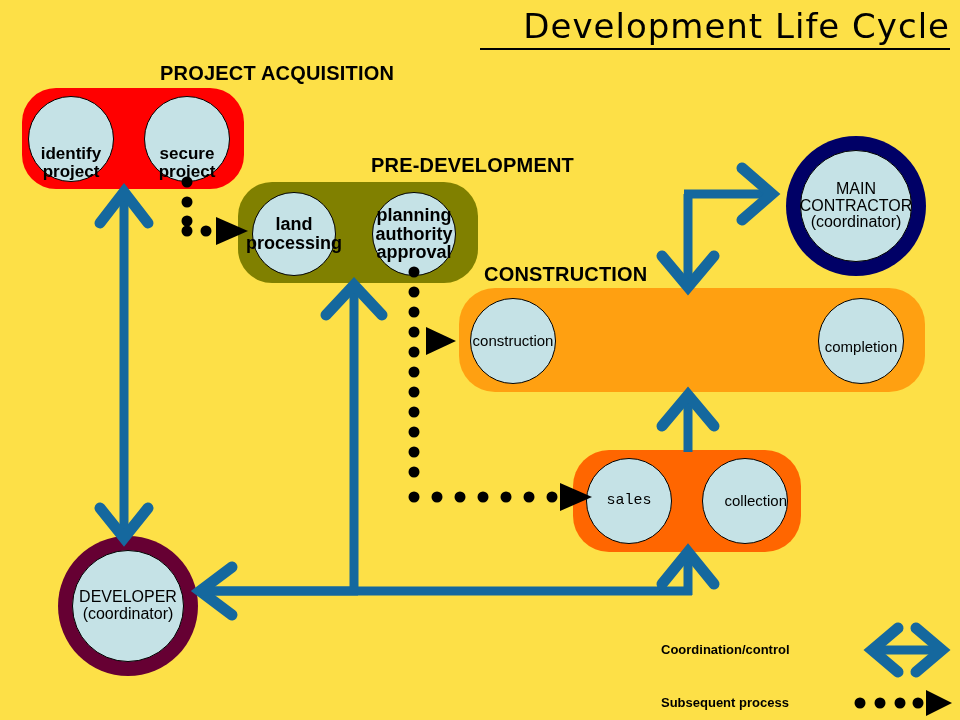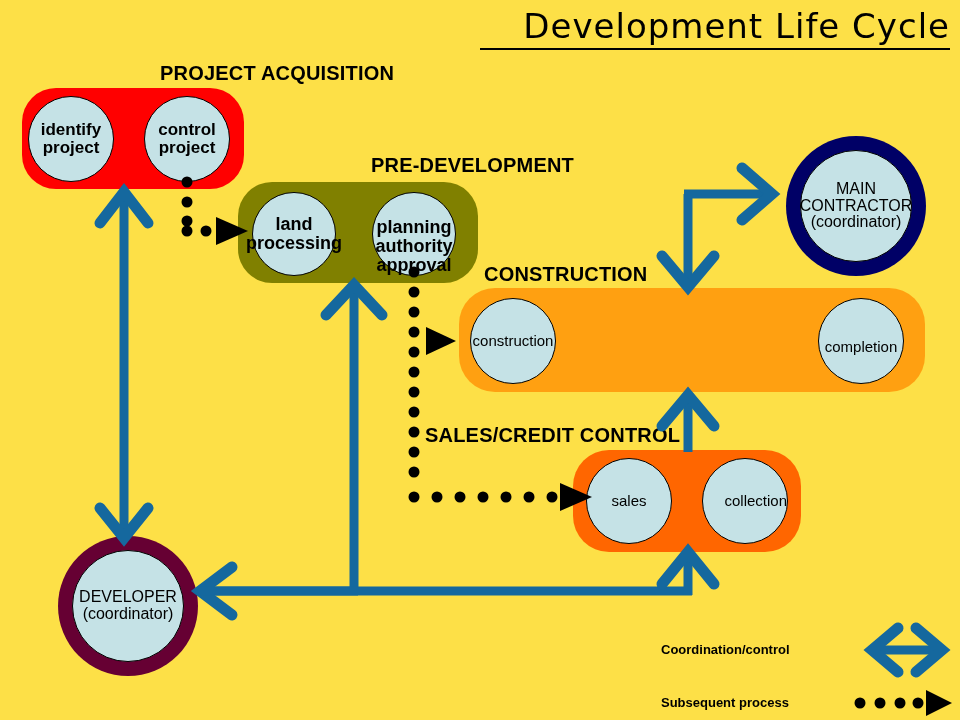--- a/index.html
+++ b/index.html
@@ -56,21 +56,21 @@
     justify-content:center;
     text-align:center;
     color:#000;
     line-height:1.05;
   }
   .circ .txt{
     display:block;
     white-space:nowrap;
   }
   .circ.multiline .txt{white-space:normal;}
-  .bold-node{font-weight:bold;font-size:17px;}
+  .bold-node{font-weight:bold;font-size:17px;align-items:flex-end;}
   .thin-node{font-weight:400;font-size:15px;}
   .thin-node-sm{font-weight:700;font-size:18px;}
   .role-node{font-weight:400;font-size:16px;}
 
   
   .ring{
     position:absolute;
     border-radius:50%;
     box-sizing:border-box;
   }
@@ -96,65 +96,64 @@
 <div id="canvas">
 
   <div class="title">Development Life Cycle</div>
 
   <div class="grp-label" style="left:160px; top:62px;">PROJECT ACQUISITION</div>
 
   <div class="grp-label" style="left:371px; top:154px;">PRE-DEVELOPMENT</div>
 
   <div class="grp-label" style="left:484px; top:263px;">CONSTRUCTION</div>
 
-  <div class="grp-label" style="left:425px; top:424px;">SALES/CREDIT CONTROL</div>
 
   <div class="capsule" style="left:22px; top:88px; width:222px; height:101px; background:#FF0000; border-radius:34px;">
   </div>
   <div class="circ multiline bold-node" style="left:28px; top:96px; width:86px; height:86px;">
     <span class="txt">
       <span>identify</span><br>
       <span>project</span>
     </span>
   </div>
   <div class="circ multiline bold-node" style="left:144px; top:96px; width:86px; height:86px;">
     <span class="txt">
-      <span>control</span><br>
+      <span>secure</span><br>
       <span>project</span>
     </span>
   </div>
 
   <div class="capsule" style="left:238px; top:182px; width:240px; height:101px; background:#808000; border-radius:34px;">
   </div>
   <div class="circ multiline thin-node-sm" style="left:252px; top:192px; width:84px; height:84px;">
     <span class="txt" style="white-space:nowrap;">
       <span>land</span><br>
       <span>processing</span>
     </span>
   </div>
-  <div class="circ multiline thin-node-sm" style="left:372px; top:192px; width:84px; height:84px;align-items:flex-end;">
+  <div class="circ multiline thin-node-sm" style="left:372px; top:192px; width:84px; height:84px;">
     <span class="txt" style="white-space:nowrap;">
       <span>planning</span><br>
       <span>authority</span><br>
       <span>approval</span>
     </span>
   </div>
 
   <div class="capsule" style="left:459px; top:288px; width:466px; height:104px; background:#FFA011; border-radius:36px;">
   </div>
   <div class="circ thin-node" style="left:470px; top:298px; width:86px; height:86px;">
     <span class="txt" style="overflow:visible;">construction</span>
   </div>
   <div class="circ thin-node" style="left:818px; top:298px; width:86px; height:86px;">
     <span class="txt" style="overflow:visible;margin-top:12px;">completion</span>
   </div>
 
   <div class="capsule" style="left:573px; top:450px; width:228px; height:102px; background:#FF6600; border-radius:36px;">
   </div>
-  <div class="circ thin-node" style="left:586px; top:458px; width:86px; height:86px;">
+  <div class="circ thin-node" style="left:586px; top:458px; width:86px; height:86px;font-family:Liberation Mono, monospace;">
     <span class="txt">sales</span>
   </div>
   <div class="circ thin-node" style="left:702px; top:458px; width:86px; height:86px;justify-content:flex-end;">
     <span class="txt">collection</span>
   </div>
 
   <div class="ring" style="left:786px; top:136px; width:140px; height:140px; background:#000066;"></div>
   <div class="circ multiline role-node" style="left:800px; top:150px; width:112px; height:112px; border:1px solid #000;">
     <span class="txt" style="white-space:nowrap;">
       <span>MAIN</span><br>

